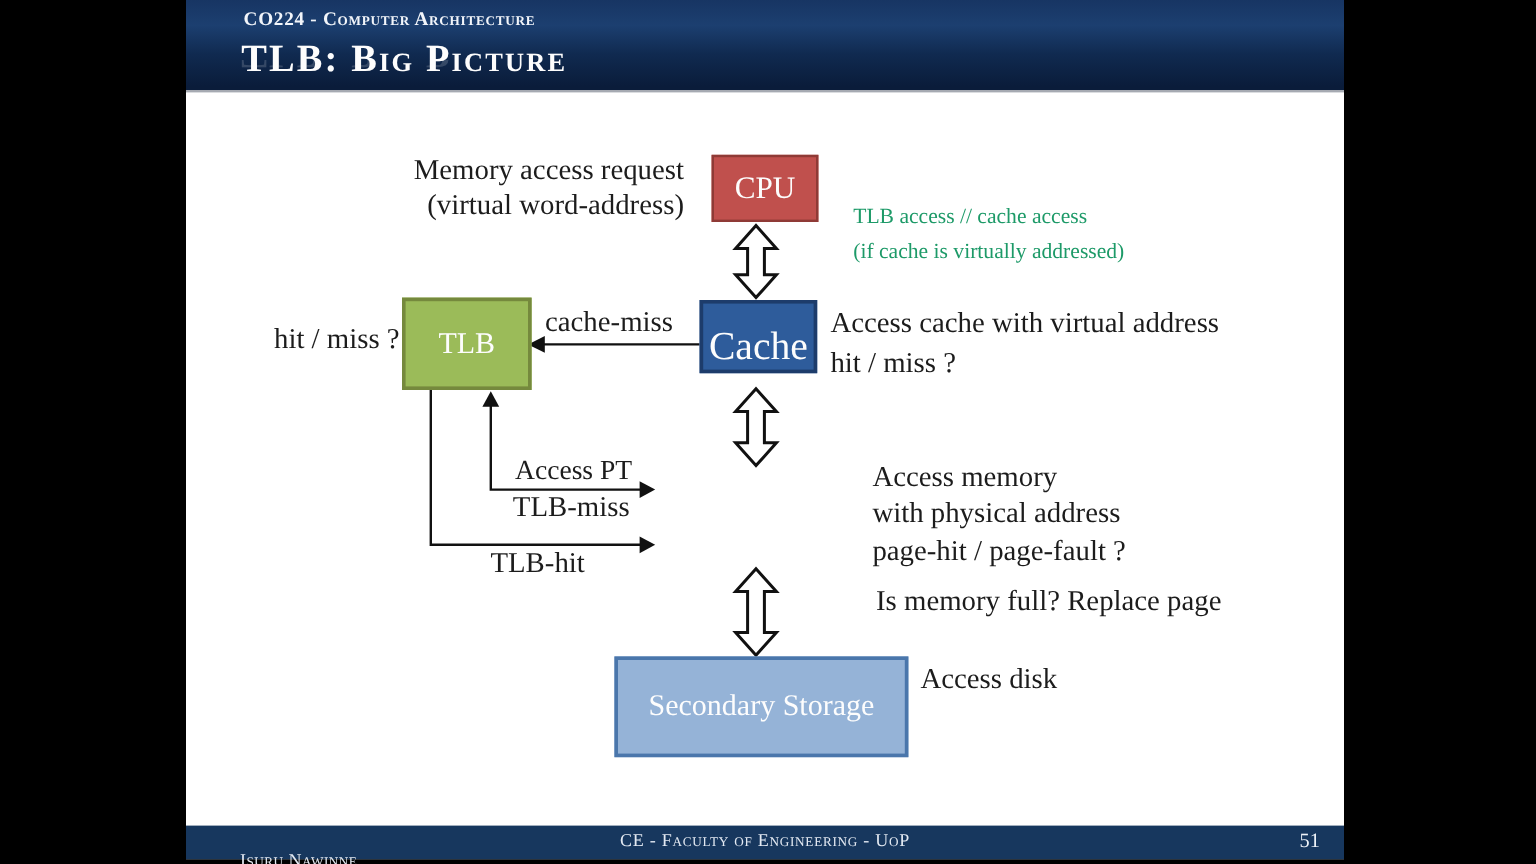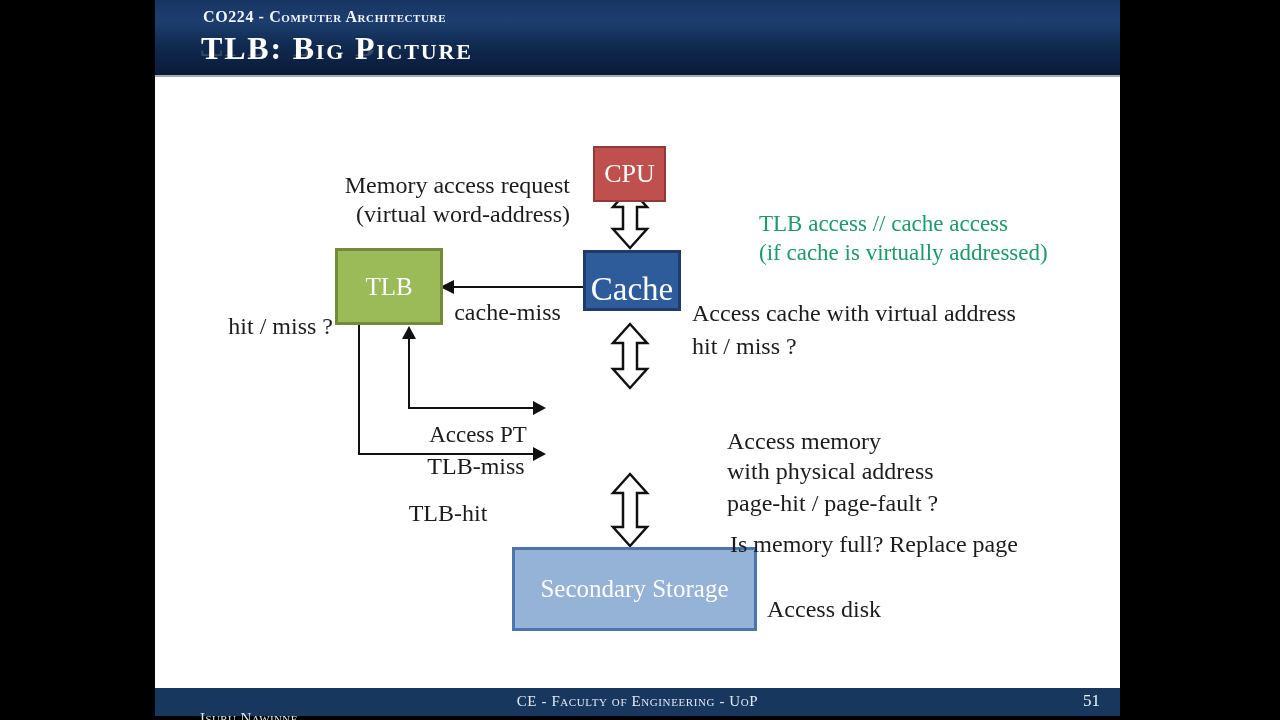--- a/index.html
+++ b/index.html
@@ -22,35 +22,35 @@
   
   .ftr{position:absolute;left:0;top:688px;width:100%;height:28px;background:var(--bar-navy,#17375e);}
   .ftr .author{position:absolute;left:45px;top:5px;color:#e3e9f2;font-variant:small-caps;font-size:15px;letter-spacing:.4px;margin-top:17px;}
   .ftr .center{position:absolute;left:0;top:5px;width:100%;text-align:center;color:#e3e9f2;
        font-variant:small-caps;font-size:15px;letter-spacing:.6px;}
   .ftr .page{position:absolute;right:20px;top:3px;color:#eef2f8;font-variant:small-caps;font-size:17px;}
 
   
   .box{position:absolute;display:flex;align-items:center;justify-content:center;
        color:#fdfdfd;box-sizing:border-box;}
-  .box-cpu{left:438px;top:146px;width:73px;height:56px;background:var(--cpu-fill,#c0504d);
+  .box-cpu{left:438px;top:129px;width:89px;height:56px;background:var(--cpu-fill,#c0504d);
        border:2px solid var(--cpu-border,#8f3a36);font-size:26px;}
   .box-tlb{left:180px;top:248px;width:108px;height:77px;background:var(--tlb-fill,#9bbb59);
        border:3px solid var(--tlb-border,#75893d);font-size:25px;}
   .box-cache{left:428px;top:250px;width:98px;height:61px;background:var(--cache-fill,#2e5c9b);
        border:3px solid var(--cache-border,#1d3c6b);font-size:33px;align-items:flex-end;}
   .box-mm{left:392px;top:389px;width:168px;height:84px;background:var(--mm-fill,#4f81bd);
        border:3px solid var(--mm-border,#365f91);font-size:26px;}
   .box-ss{left:357px;top:547px;width:245px;height:84px;background:var(--ss-fill,#95b3d7);
        border:3px solid var(--ss-border,#4a76ab);font-size:25px;}
 
   
-  .lbl{position:absolute;color:#1c1c1c;font-size:24px;line-height:29px;white-space:nowrap;margin-top:43px;}
+  .lbl{position:absolute;color:#1c1c1c;font-size:24px;line-height:29px;white-space:nowrap;}
   .lbl-mem-request{left:135px;top:128px;width:280px;text-align:right;}
-  .lbl-green{left:604px;top:166px;color:var(--note-green,#1d9a68);font-size:23px;}
+  .lbl-green{left:556px;top:166px;color:var(--note-green,#1d9a68);font-size:18px;}
   .lbl-access-cache{left:537px;top:254px;line-height:33px;}
   .lbl-hit-miss-left{left:60px;top:269px;width:118px;text-align:right;}
   .lbl-cache-miss{left:290px;top:255px;width:125px;text-align:center;}
   .lbl-access-pt{left:267px;top:377px;width:112px;text-align:center;font-size:23px;}
   .lbl-tlb-miss{left:262px;top:409px;width:118px;text-align:center;}
   .lbl-tlb-hit{left:247px;top:456px;width:92px;text-align:center;}
   .lbl-access-memory{left:572px;top:383px;line-height:30px;}
   .lbl-page-hit{left:572px;top:446px;}
   .lbl-memory-full{left:575px;top:487px;}
   .lbl-access-disk{left:612px;top:552px;text-align:right;}

